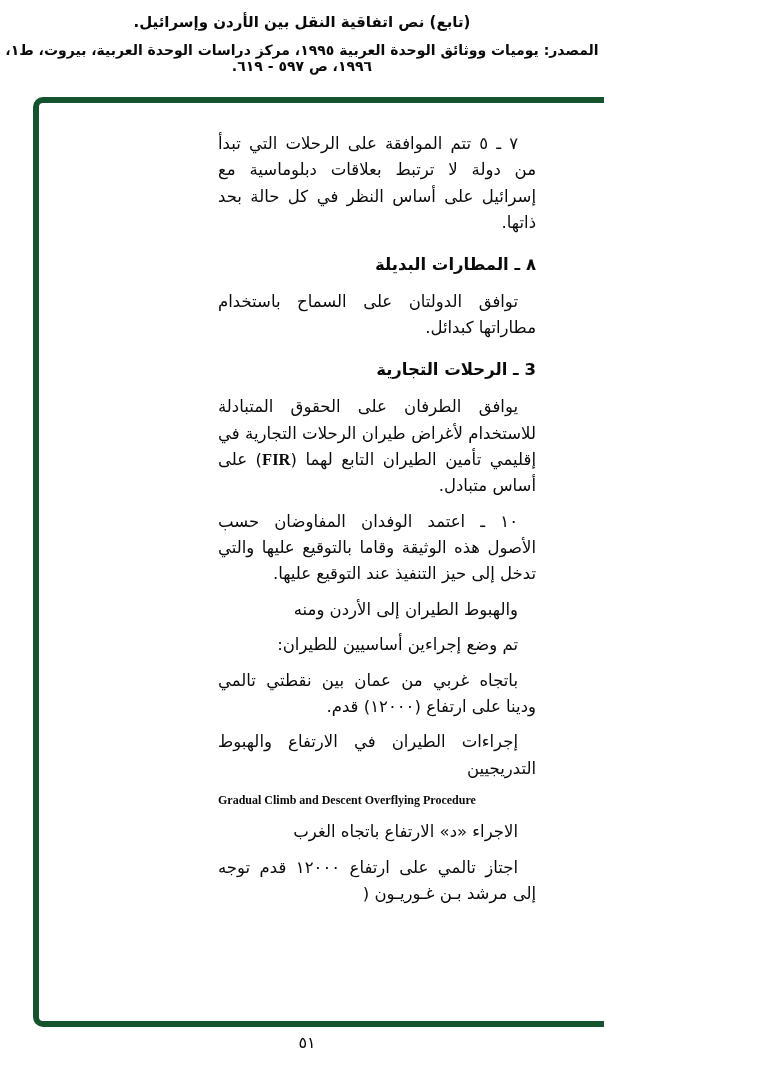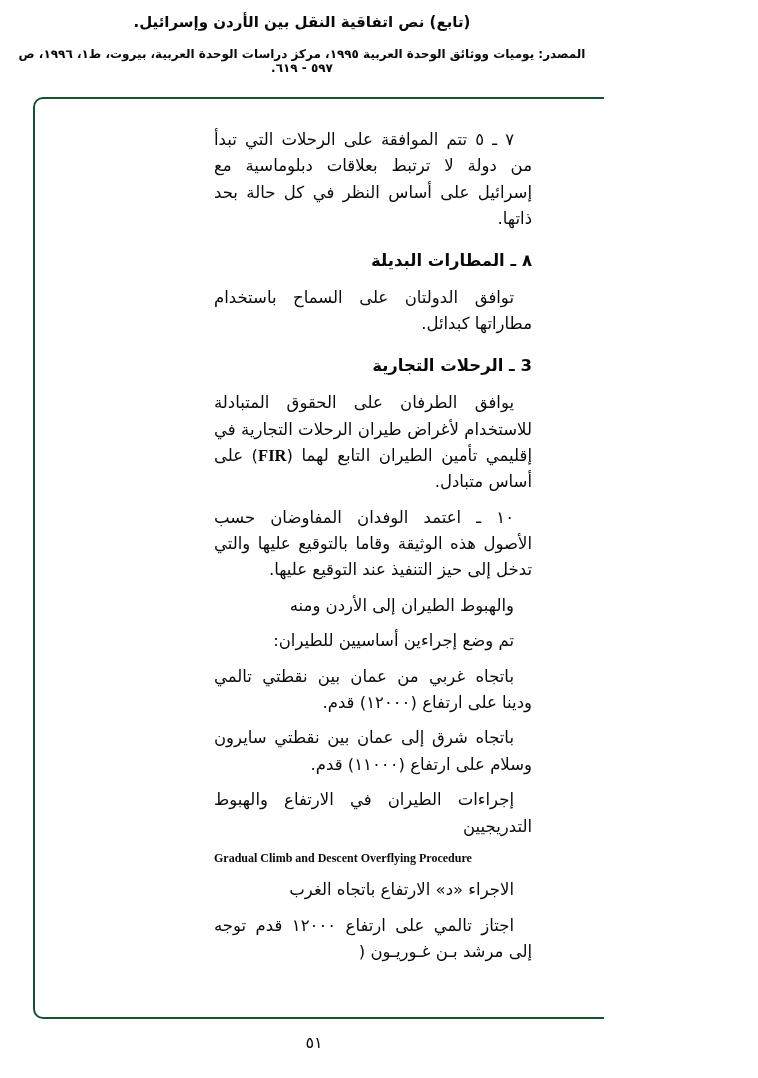--- a/index.html
+++ b/index.html
@@ -23,31 +23,31 @@
     text-align: center;
     direction: rtl;
   }
   .doc-title {
     font-size: 15px;
     font-weight: bold;
     margin: 0 0 11px 0;
     letter-spacing: 0.2px;
   }
   .doc-source {
-    font-size: 12px;
+    font-size: 14px;
     font-weight: bold;
-    margin: 16px;
+    margin: 0;
   }
   .frame {
     position: absolute;
     left: 33px;
     top: 97px;
     width: 676px;
     height: 918px;
-    border: 2px solid #14532d;
+    border: 6px solid #14532d;
     border-radius: 10px;
     background: #ffffff;
     box-sizing: content-box;
     overflow: hidden;
   }
   .column {
     width: 318px;
     margin: 28px auto 0 auto;
     direction: rtl;
     text-align: justify;
@@ -73,21 +73,21 @@
   }
   .en {
     font-family: "Liberation Serif", serif;
     font-weight: bold;
     font-size: 16.5px;
     margin-top: 36px;
   }
   .footer {
     position: absolute;
     top: 1033px;
-    left: 12px;
+    left: 5px;
     width: 100%;
     text-align: center;
     font-size: 16px;
     color: #0a0a0a;
   }
 </style>
 </head>
 <body>
 
 <div class="page">
@@ -101,21 +101,20 @@
     <div class="column">
         <div class="block para">٧ ـ ٥ تتم الموافقة على الرحلات التي تبدأ من دولة لا ترتبط بعلاقات دبلوماسية مع إسرائيل على أساس النظر في كل حالة بحد ذاتها.</div>
         <div class="block heading">٨ ـ المطارات البديلة</div>
         <div class="block para">توافق الدولتان على السماح باستخدام مطاراتها كبدائل.</div>
         <div class="block heading">3 ـ الرحلات التجارية</div>
         <div class="block para"><span>يوافق الطرفان على الحقوق المتبادلة للاستخدام لأغراض طيران الرحلات التجارية في إقليمي تأمين الطيران التابع لهما (</span><span class="en">FIR</span><span>) على أساس متبادل.</span></div>
         <div class="block para">١٠ ـ اعتمد الوفدان المفاوضان حسب الأصول هذه الوثيقة وقاما بالتوقيع عليها والتي تدخل إلى حيز التنفيذ عند التوقيع عليها.</div>
         <div class="block para">والهبوط الطيران إلى الأردن ومنه</div>
         <div class="block para">تم وضع إجراءين أساسيين للطيران:</div>
         <div class="block para">باتجاه غربي من عمان بين نقطتي تالمي ودينا على ارتفاع (١٢٠٠٠) قدم.</div>
-        <div class="block para">باتجاه شرق إلى عمان بين نقطتي سايرون وسلام على ارتفاع (١١٠٠٠) قدم.</div>
         <div class="block para">إجراءات الطيران في الارتفاع والهبوط التدريجيين</div>
         <div class="block english">Gradual Climb and Descent Overflying Procedure</div>
         <div class="block para">الاجراء «د» الارتفاع باتجاه الغرب</div>
         <div class="block para"><span>اجتاز تالمي على ارتفاع ١٢٠٠٠ قدم توجه إلى مرشد بـن غـوريـون (</span></div>
       </div>
   </div>
 
   <div class="footer">
     <span>٥١</span>
   </div>

